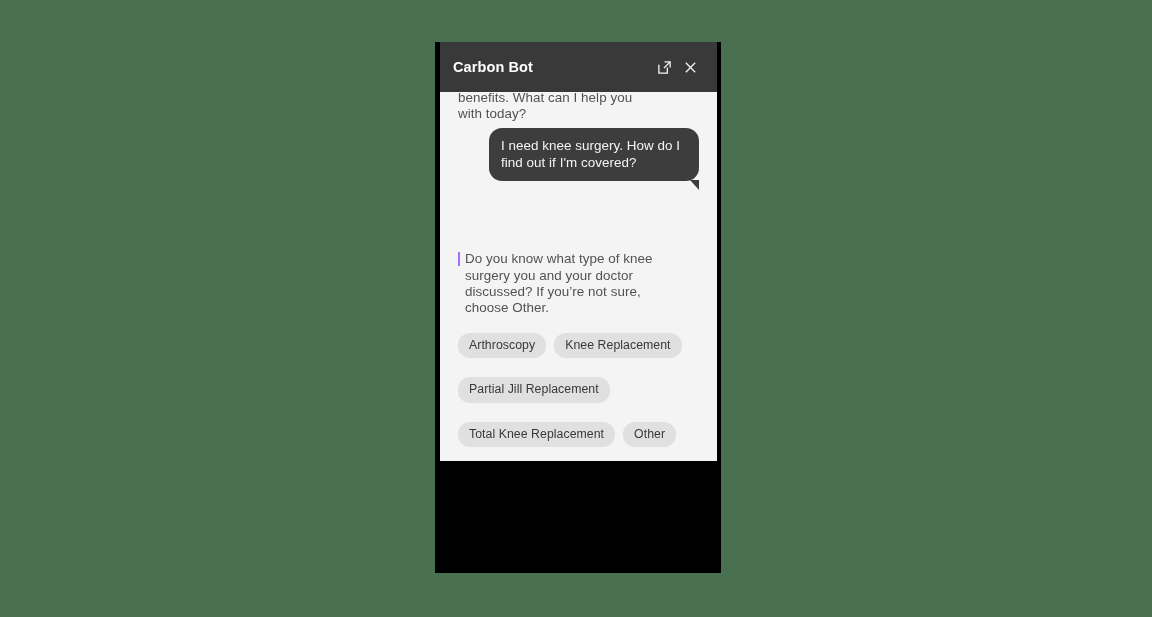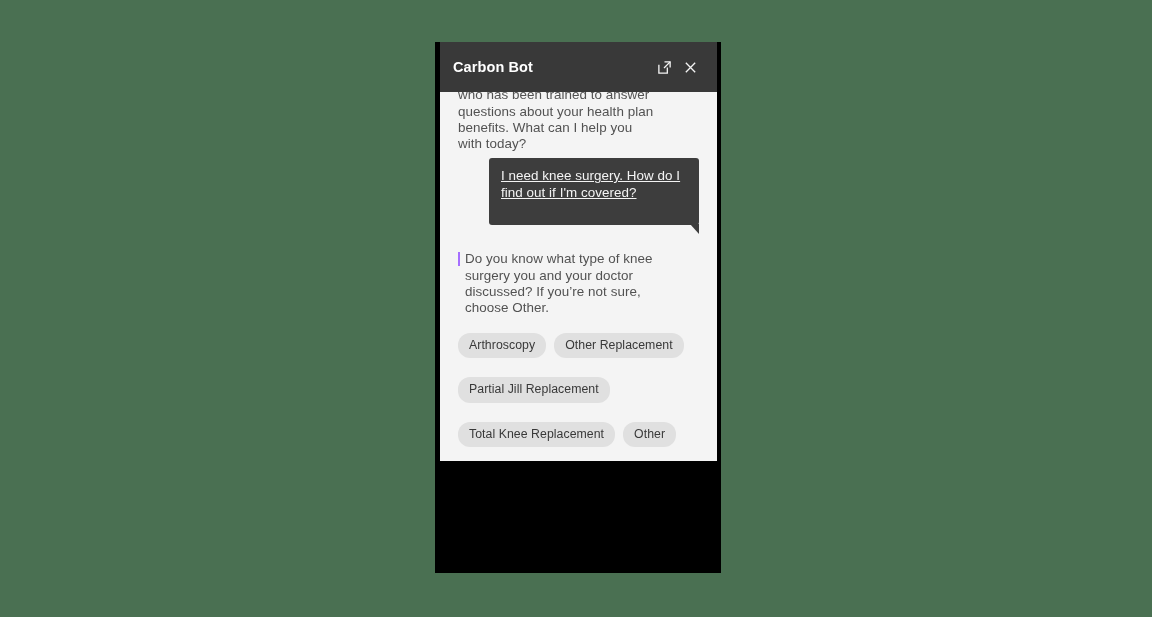--- a/index.html
+++ b/index.html
@@ -81,41 +81,41 @@
     color: #525252;
     font-size: 13.4px;
     line-height: 16.2px;
     max-width: 196px;
     letter-spacing: 0.05px;
   }
 
   .bot-text-accent {
     position: relative;
     padding-left: 7px;
+    margin-top: 44px;
   }
   .bot-text-accent .accent-bar {
     position: absolute;
     left: 0;
     top: 1px;
     width: 2px;
     height: 14px;
     background: #a56eff;
   }
 
   .user-bubble {
     position: relative;
     background: #3d3d3d;
     color: #f4f4f4;
     font-size: 13.4px;
     line-height: 17px;
-    border-radius: 3px;
-    padding: 9px 12px 24px 12px;
+    border-radius: 13px;
+    padding: 9px 12px 10px 12px;
     max-width: 186px;
     letter-spacing: 0.05px;
-    text-decoration: underline;
   }
   .user-bubble::after {
     content: "";
     position: absolute;
     right: 0;
     bottom: -9px;
     width: 0;
     height: 0;
     border-left: 9px solid transparent;
     border-top: 10px solid #3d3d3d;
@@ -219,21 +219,21 @@
     </div>
 
     <div class="msg-row bot" style="margin-bottom:17px;">
       <div class="bot-text bot-text-accent">
         <span class="accent-bar"></span><span>Do you know what type of knee surgery you and your doctor discussed? If you’re not sure, choose Other.</span>
       </div>
     </div>
 
     <div id="chip-area">
       <div class="chip">Arthroscopy</div>
-      <div class="chip">Other Replacement</div>
+      <div class="chip">Knee Replacement</div>
       <div class="chip">Partial Jill Replacement</div>
       <div class="chip">Total Knee Replacement</div>
       <div class="chip">Other</div>
     </div>
 
   </div>
 
 
 </div>
 

